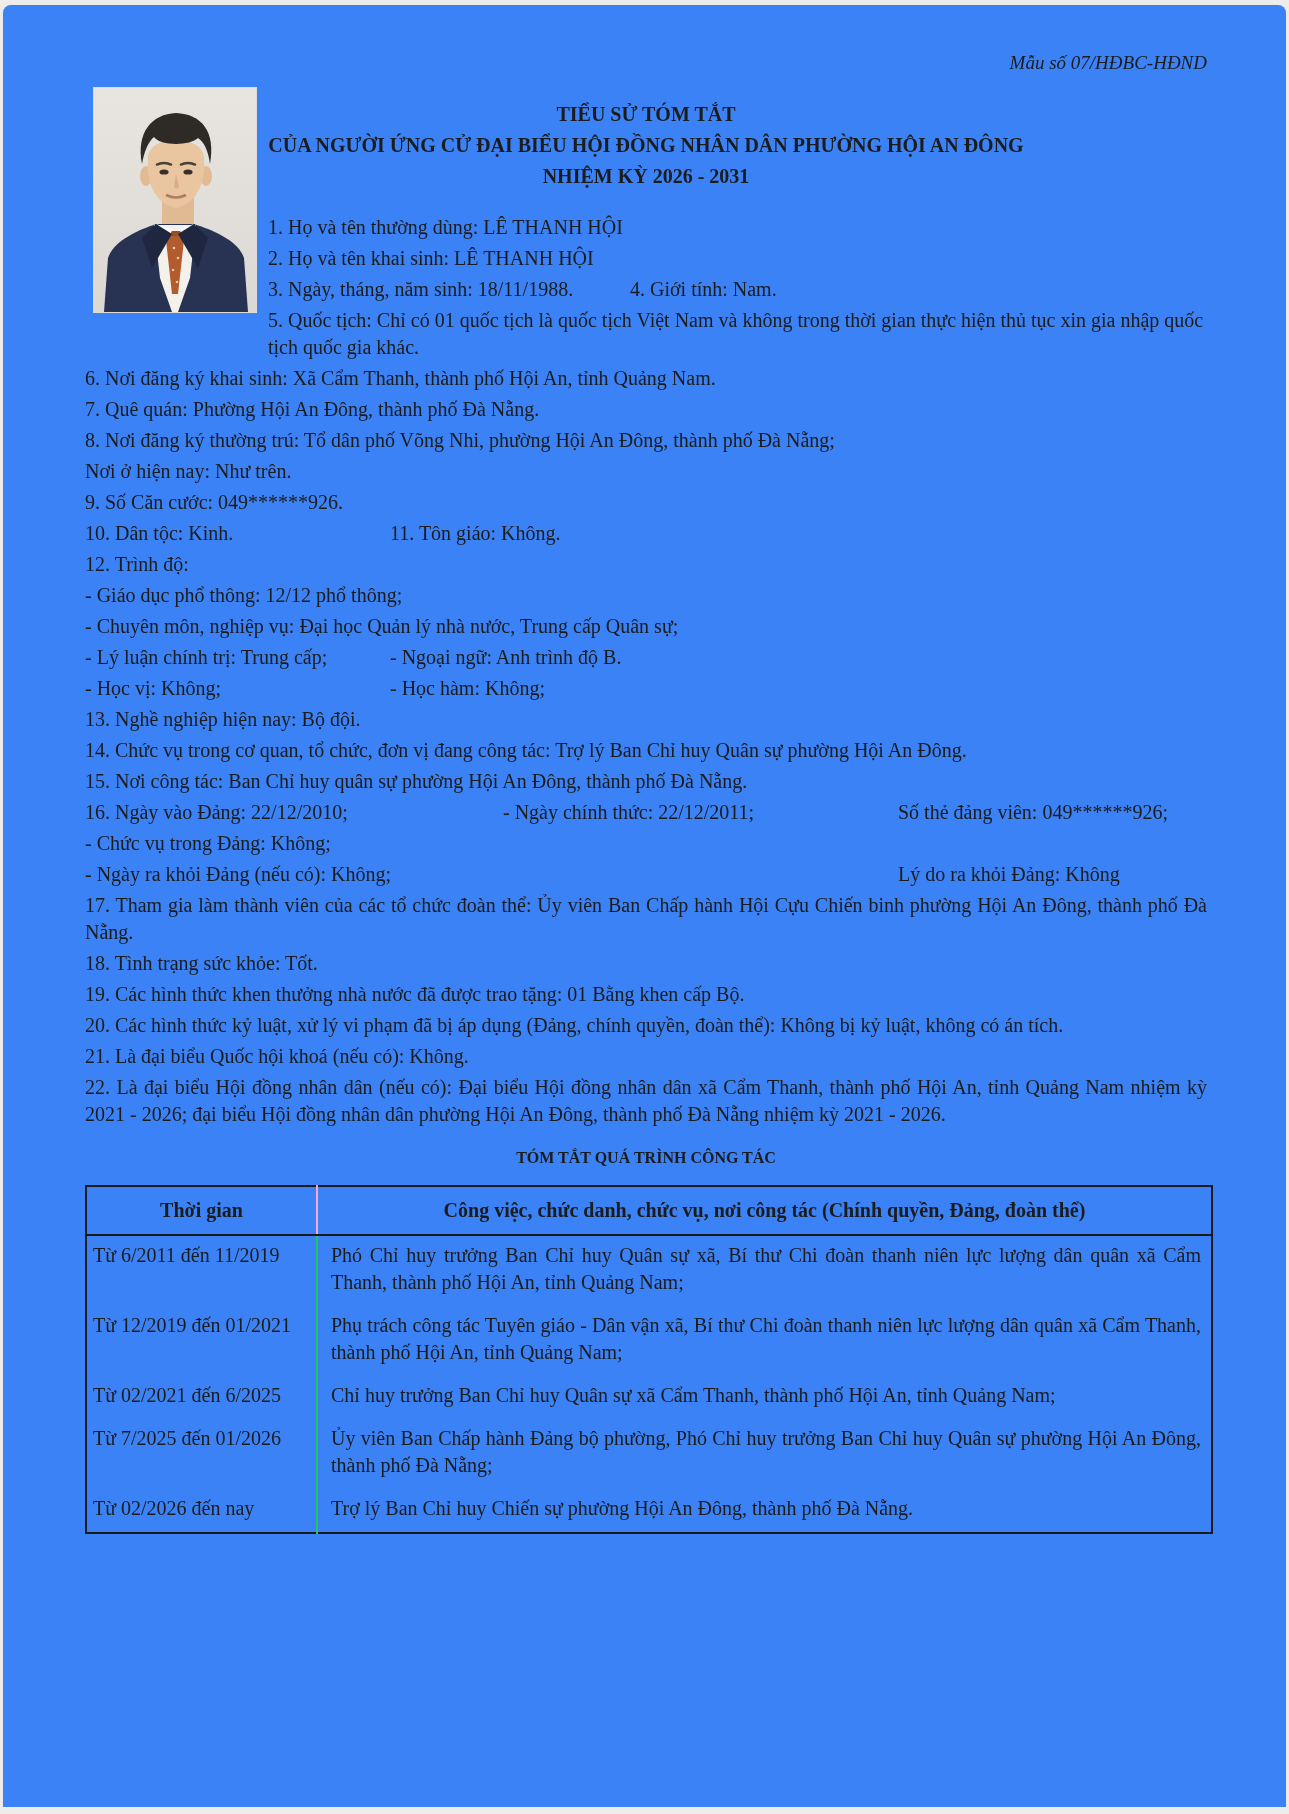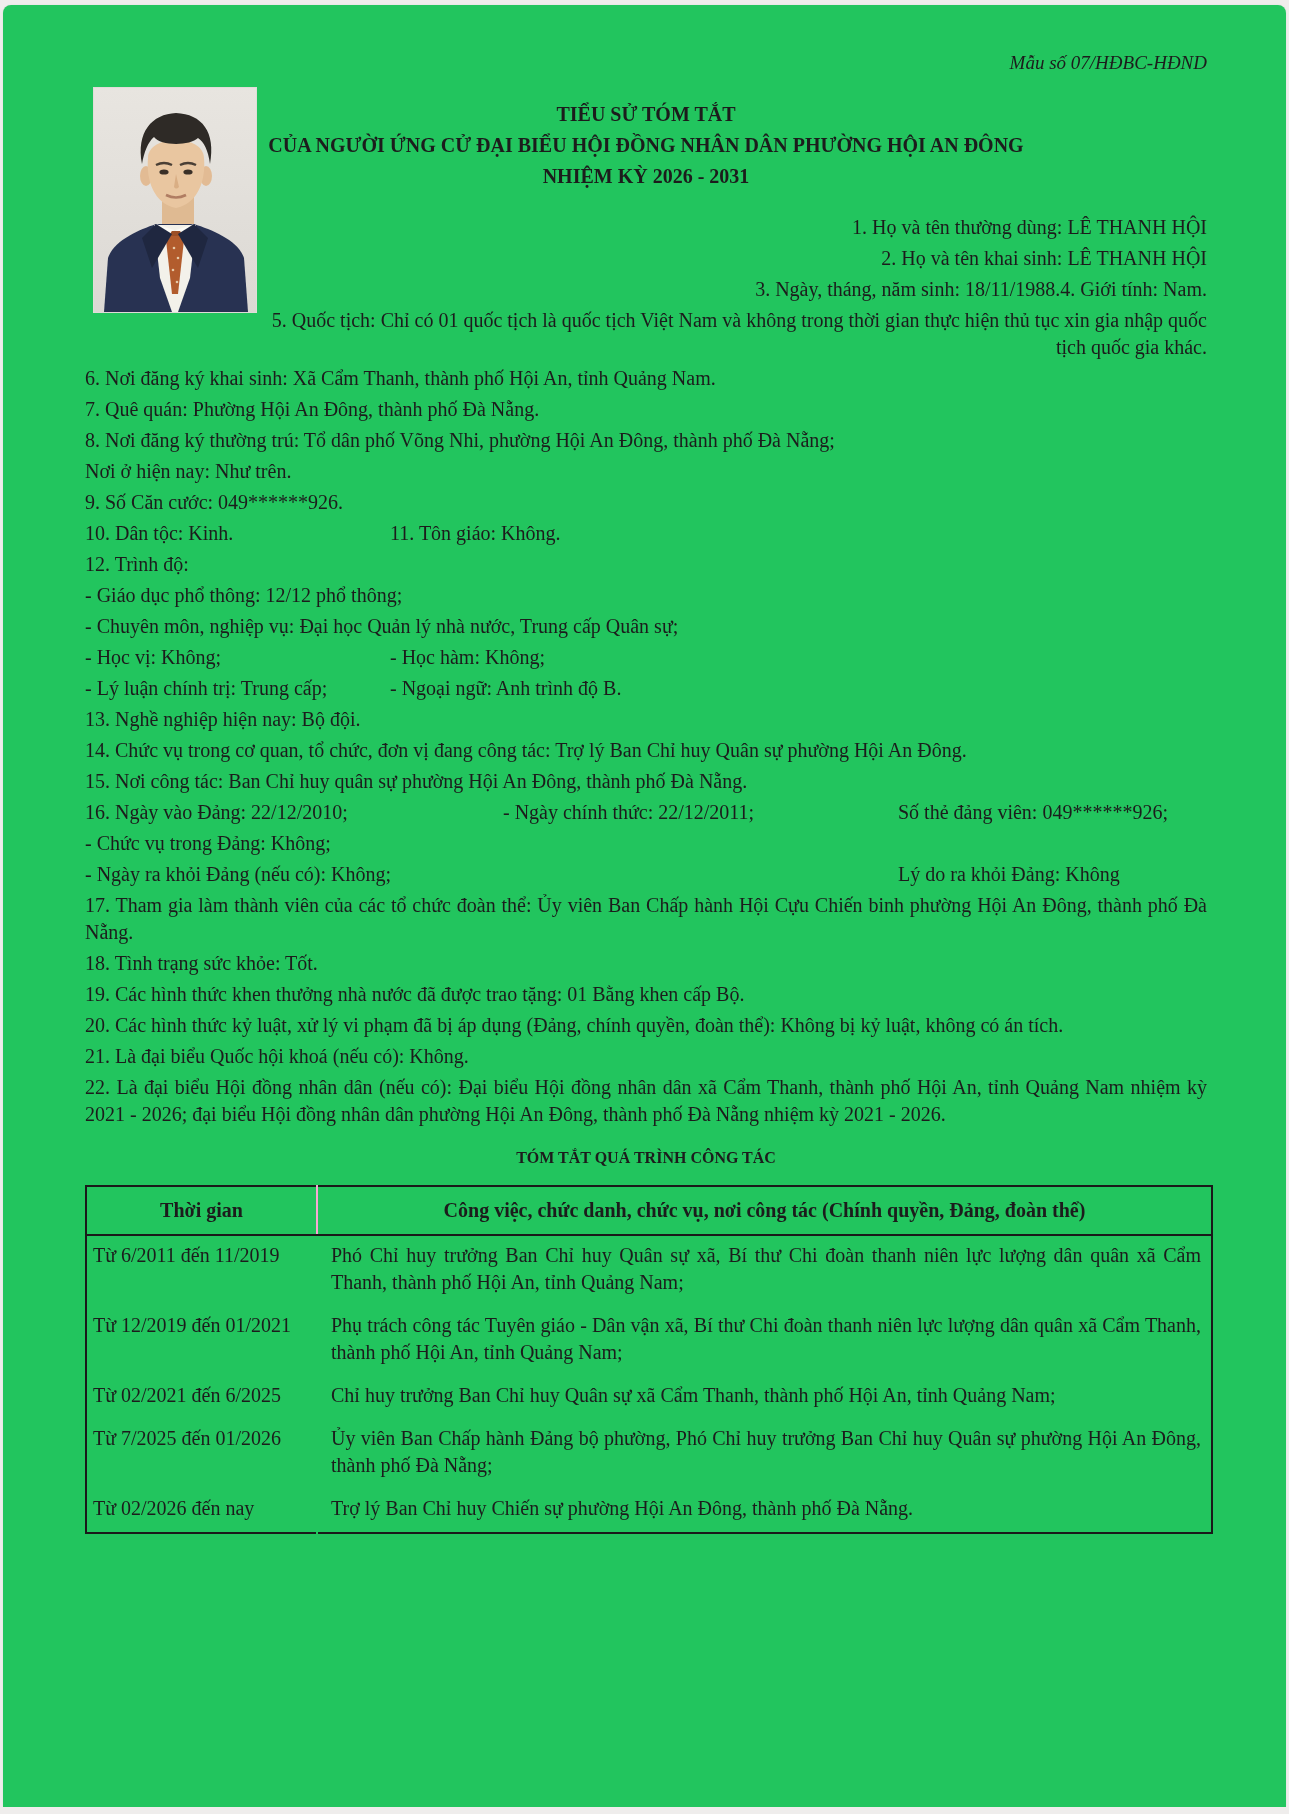--- a/index.html
+++ b/index.html
@@ -4,42 +4,42 @@
 <style>
   html,body{margin:0;padding:0;}
   body{
     width:1289px;height:1814px;position:relative;
     background:#efedec;
     font-family:"Liberation Serif","DejaVu Serif",serif;
     color:#1c1c1c;
   }
   .page{
     position:absolute;left:3px;top:5px;width:1283px;height:1802px;
-    background:#22c55e;border-radius:8px 8px 0 0;
+    background:#3b82f6;border-radius:8px 8px 0 0;
     box-shadow:0 0 2px rgba(0,0,0,0.08);
     overflow:hidden;
   }
   .content{
     position:relative;
     padding:46px 79px 0 82px; 
     font-size:20px;line-height:27px;
   }
   .form-code{
     text-align:right;font-style:italic;font-size:19px;line-height:24px;
   }
   .title-block{margin-top:24px;text-align:center;font-weight:bold;line-height:31px;}
   .title-block div{white-space:nowrap;}
   .portrait{
     position:absolute;left:91px;top:83px;width:162px;height:224px;
     background:#e3e0db;outline:1px solid #e0ddd8;
   }
   .portrait svg{display:block;width:100%;height:100%;}
   .bio{margin-top:22px;}
   .bio p{margin:0 0 4px 0;}
-  .beside-photo{margin-left:183px;text-align:right;}
+  .beside-photo{margin-left:183px;}
   .pair-305{display:inline-block;width:305px;vertical-align:top;}
   .pair-362{display:inline-block;width:362px;vertical-align:top;}
   .pair-418{display:inline-block;width:418px;vertical-align:top;}
   .pair-395{display:inline-block;width:395px;vertical-align:top;}
   .pair-813{display:inline-block;width:813px;vertical-align:top;}
   .just{text-align:justify;}
   .wh-title{margin-top:14px;text-align:center;font-weight:bold;font-size:16px;line-height:31px;}
   table.wh{
     margin-top:12px;width:1128px;border-collapse:collapse;
     font-size:20px;line-height:27px;
@@ -130,22 +130,22 @@
 
       <p>6. Nơi đăng ký khai sinh: Xã Cẩm Thanh, thành phố Hội An, tỉnh Quảng Nam.</p>
       <p>7. Quê quán: Phường Hội An Đông, thành phố Đà Nẵng.</p>
       <p>8. Nơi đăng ký thường trú: Tổ dân phố Võng Nhi, phường Hội An Đông, thành phố Đà Nẵng;</p>
       <p>Nơi ở hiện nay: Như trên.</p>
       <p>9. Số Căn cước: 049******926.</p>
       <p><span class="pair-305">10. Dân tộc: Kinh.</span><span>11. Tôn giáo: Không.</span></p>
       <p>12. Trình độ:</p>
       <p>- Giáo dục phổ thông: 12/12 phổ thông;</p>
       <p>- Chuyên môn, nghiệp vụ: Đại học Quản lý nhà nước, Trung cấp Quân sự;</p>
+      <p><span class="pair-305">- Lý luận chính trị: Trung cấp;</span><span>- Ngoại ngữ: Anh trình độ B.</span></p>
       <p><span class="pair-305">- Học vị: Không;</span><span>- Học hàm: Không;</span></p>
-      <p><span class="pair-305">- Lý luận chính trị: Trung cấp;</span><span>- Ngoại ngữ: Anh trình độ B.</span></p>
       <p>13. Nghề nghiệp hiện nay: Bộ đội.</p>
       <p>14. Chức vụ trong cơ quan, tổ chức, đơn vị đang công tác: Trợ lý Ban Chỉ huy Quân sự phường Hội An Đông.</p>
       <p>15. Nơi công tác: Ban Chỉ huy quân sự phường Hội An Đông, thành phố Đà Nẵng.</p>
       <p><span class="pair-418">16. Ngày vào Đảng: 22/12/2010;</span><span class="pair-395">- Ngày chính thức: 22/12/2011;</span><span>Số thẻ đảng viên: 049******926;</span></p>
       <p>- Chức vụ trong Đảng: Không;</p>
       <p><span class="pair-813">- Ngày ra khỏi Đảng (nếu có): Không;</span><span>Lý do ra khỏi Đảng: Không</span></p>
       <p class="just">17. Tham gia làm thành viên của các tổ chức đoàn thể: Ủy viên Ban Chấp hành Hội Cựu Chiến binh phường Hội An Đông, thành phố Đà Nẵng.</p>
       <p>18. Tình trạng sức khỏe: Tốt.</p>
       <p>19. Các hình thức khen thưởng nhà nước đã được trao tặng: 01 Bằng khen cấp Bộ.</p>
       <p>20. Các hình thức kỷ luật, xử lý vi phạm đã bị áp dụng (Đảng, chính quyền, đoàn thể): Không bị kỷ luật, không có án tích.</p>

